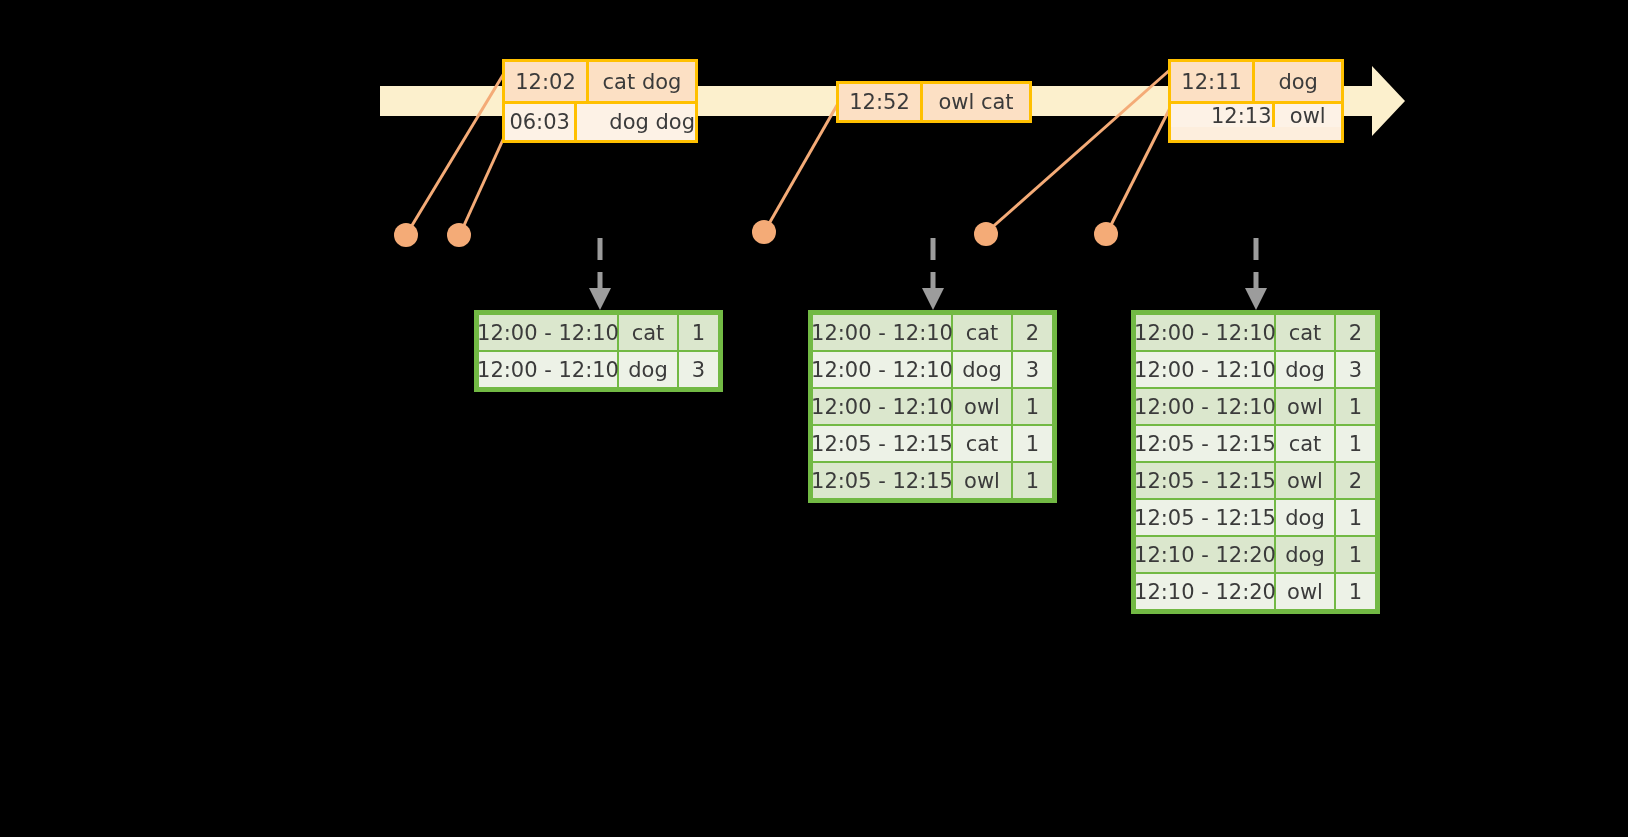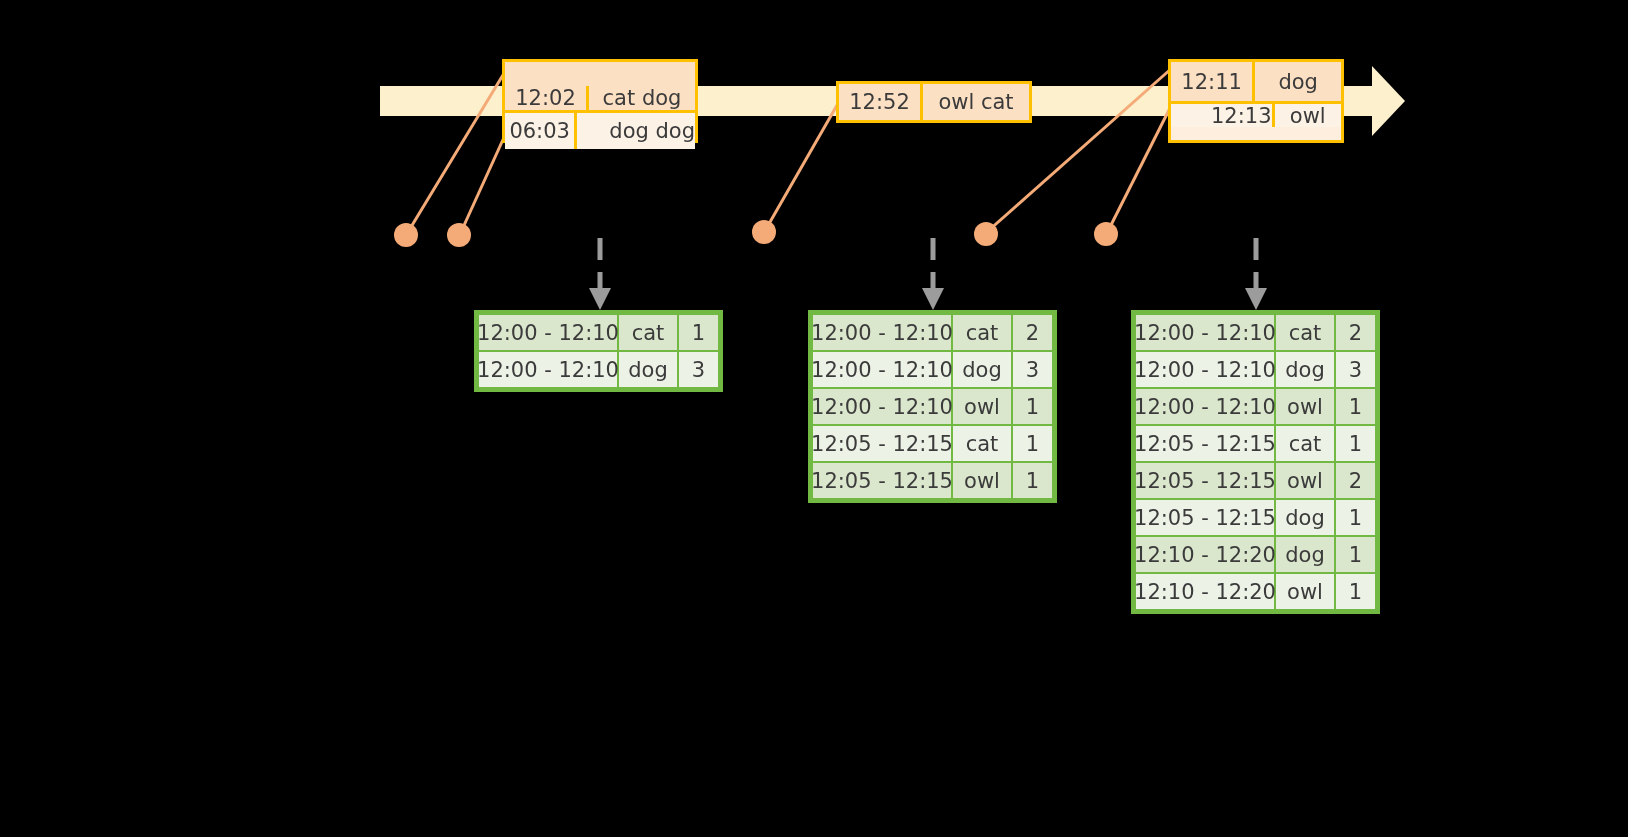--- a/index.html
+++ b/index.html
@@ -89,21 +89,21 @@
       <line x1="933" y1="238" x2="933" y2="293" stroke="#9c9c9c" stroke-width="5" stroke-dasharray="22,12"></line>
       <polygon points="922,288 944,288 933,310" fill="#9c9c9c"></polygon>
     </g>
     <g>
       <line x1="1256" y1="238" x2="1256" y2="293" stroke="#9c9c9c" stroke-width="5" stroke-dasharray="22,12"></line>
       <polygon points="1245,288 1267,288 1256,310" fill="#9c9c9c"></polygon>
     </g>
   </svg>
 
   <div class="evt-box" style="left:502px;top:59px;width:196px;height:84px;">
-    <div class="evt-row top" style="height:48px;align-items:flex-end;">
+    <div class="evt-row top" style="height:39px;">
       <div class="evt-cell time" style="width:84px;">12:02</div>
       <div class="evt-cell words" style="width:106px;">cat dog</div>
     </div>
     <div class="evt-row bot" style="height:39px;">
       <div class="evt-cell time" style="width:84px;">06:03</div>
       <div class="evt-cell words" style="width:88px;margin-left:32px;">dog dog</div>
     </div>
   </div>
 
   <div class="evt-box" style="left:836px;top:81px;width:196px;height:42px;">

